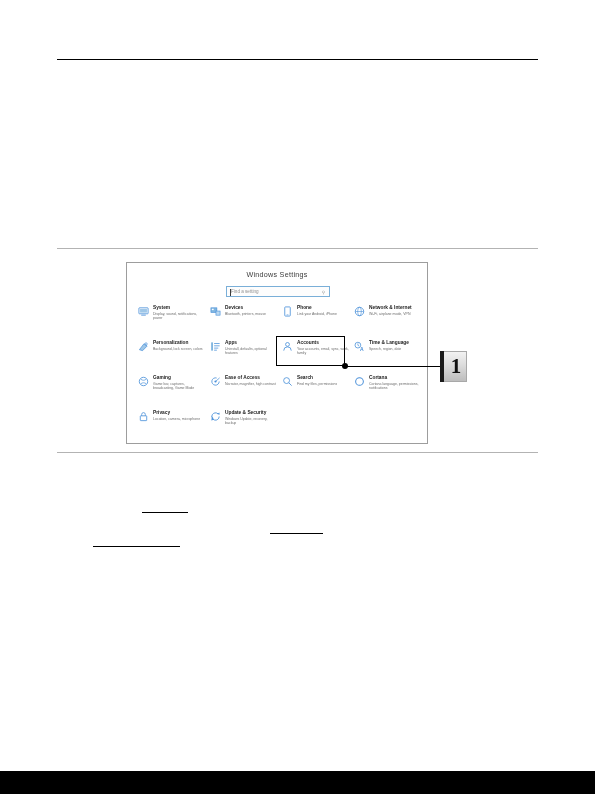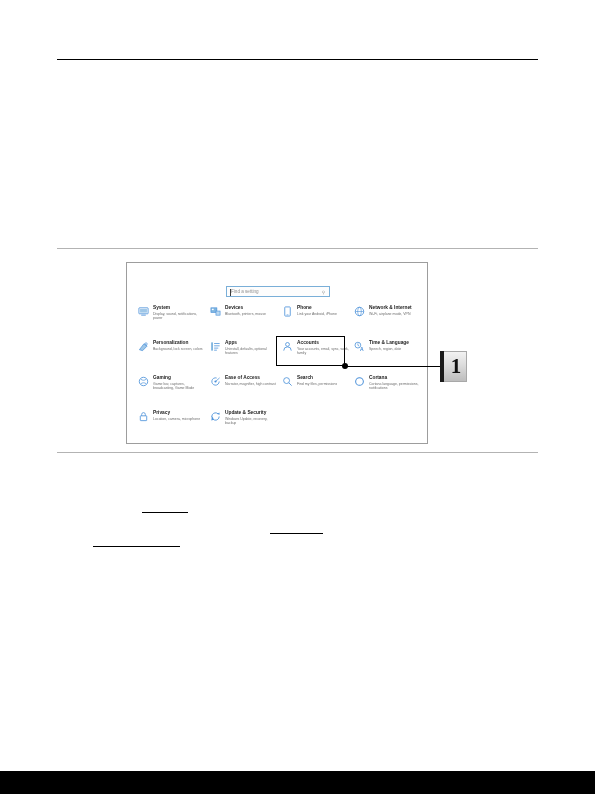--- a/index.html
+++ b/index.html
@@ -151,20 +151,21 @@
 </style>
 </head>
 <body>
 
 <div class="rule-header"></div>
 <div class="rule-gray"></div>
 <div class="rule-gray2"></div>
 
 <div class="settings-panel">
 
+  <div class="settings-title">Windows Settings</div>
 
   <div class="search-box">
     <span class="search-caret"></span>
     <span class="search-placeholder">Find a setting</span>
     <span class="search-icon-tiny">⚲</span>
   </div>
 
   <div class="grid">
 
     <div class="cell">

